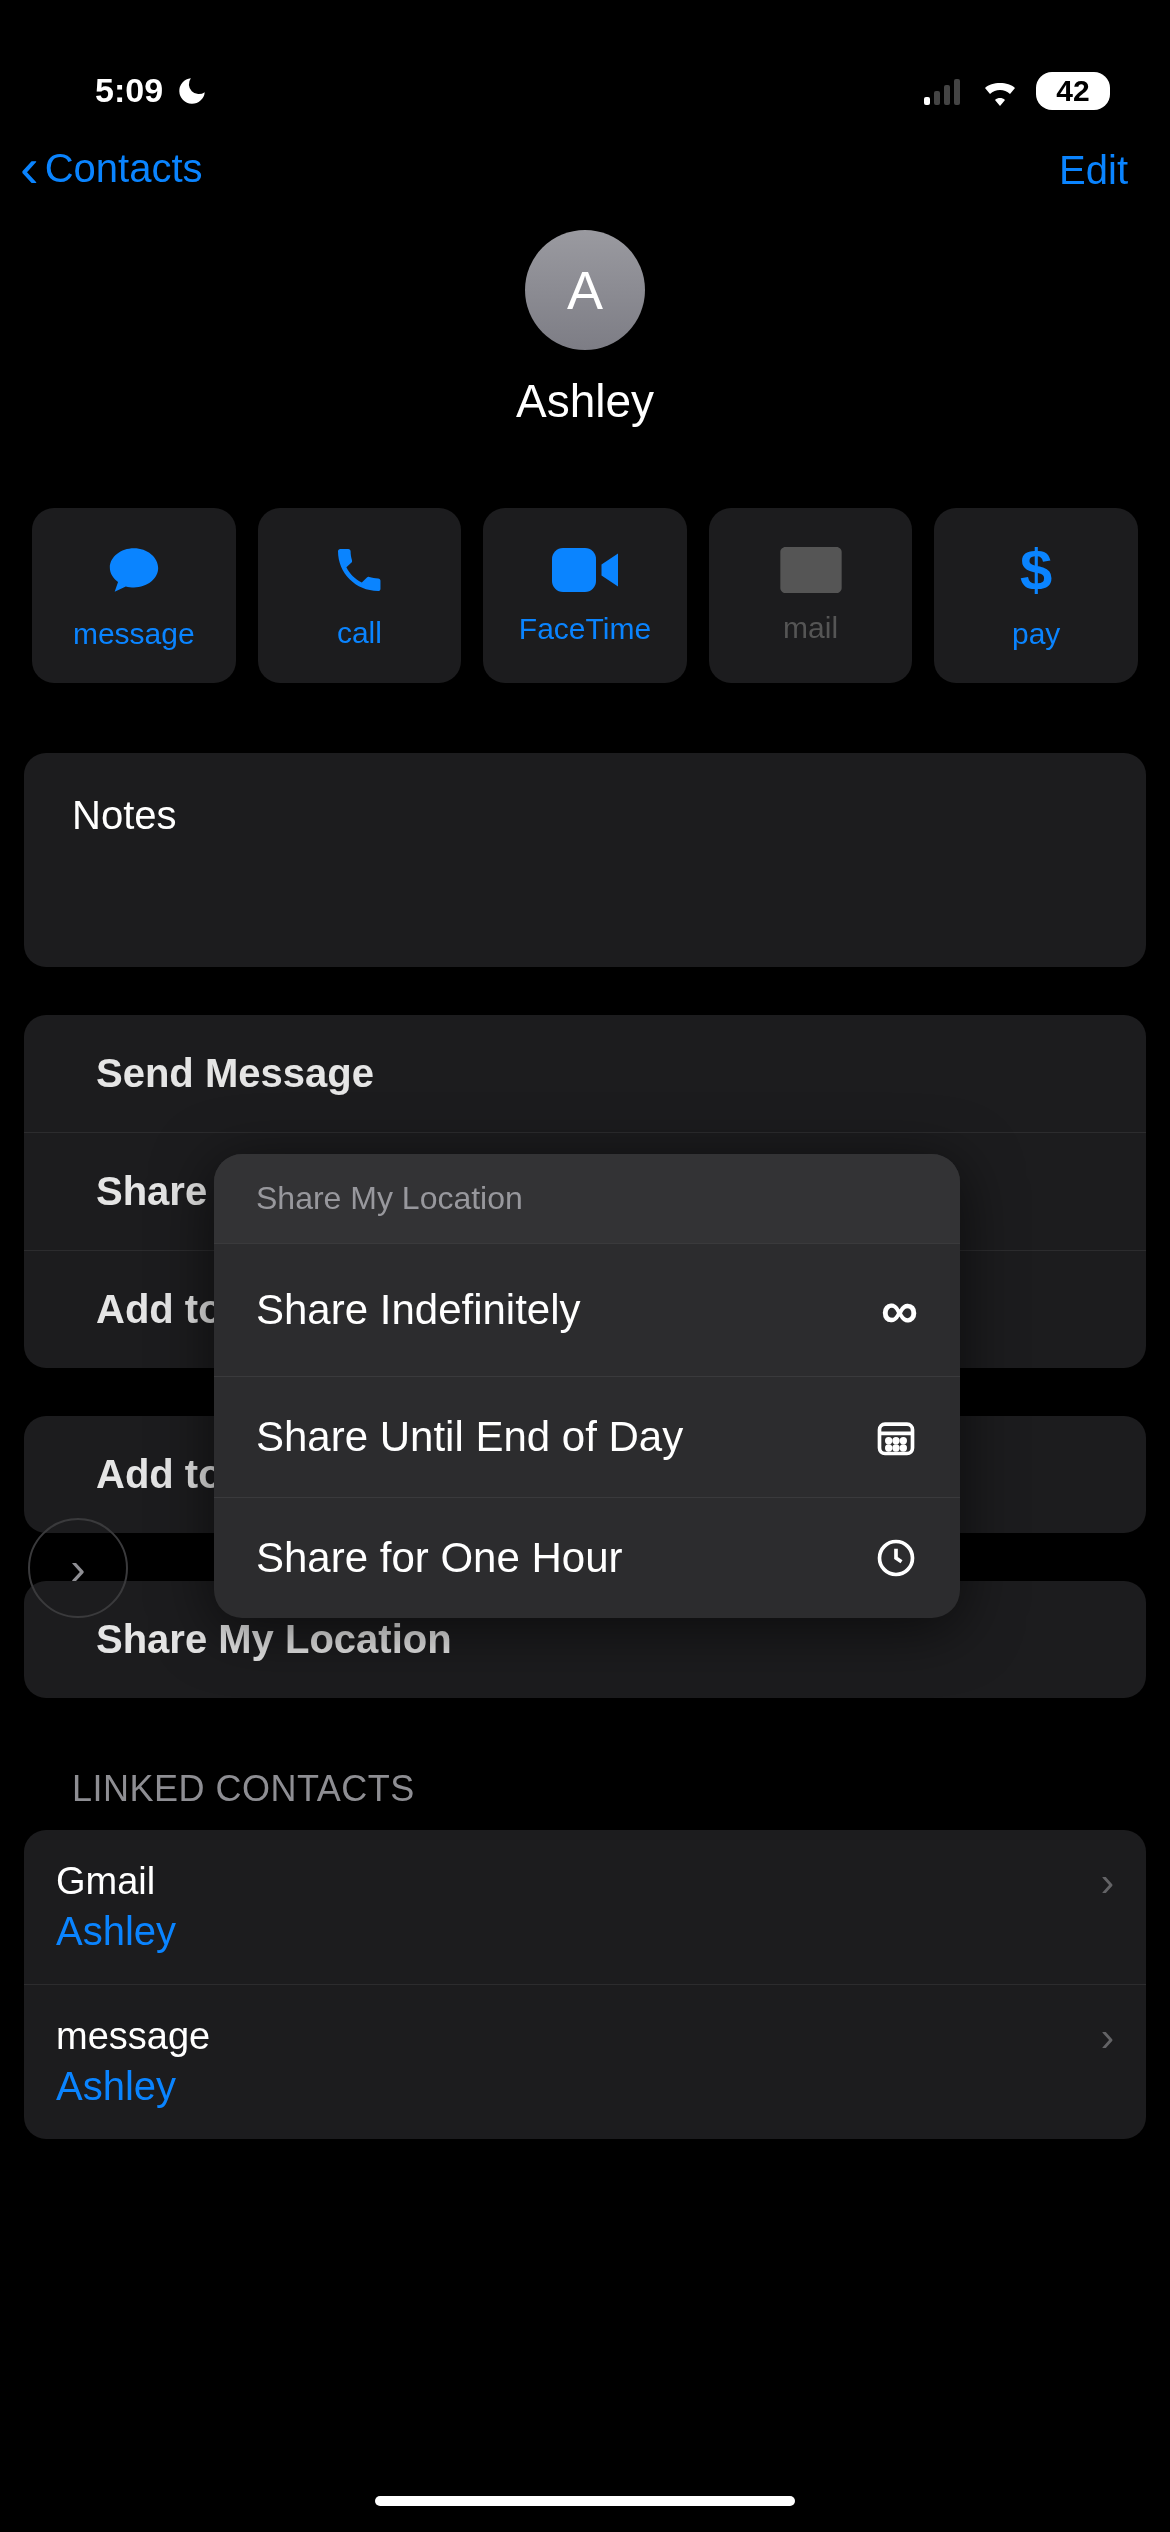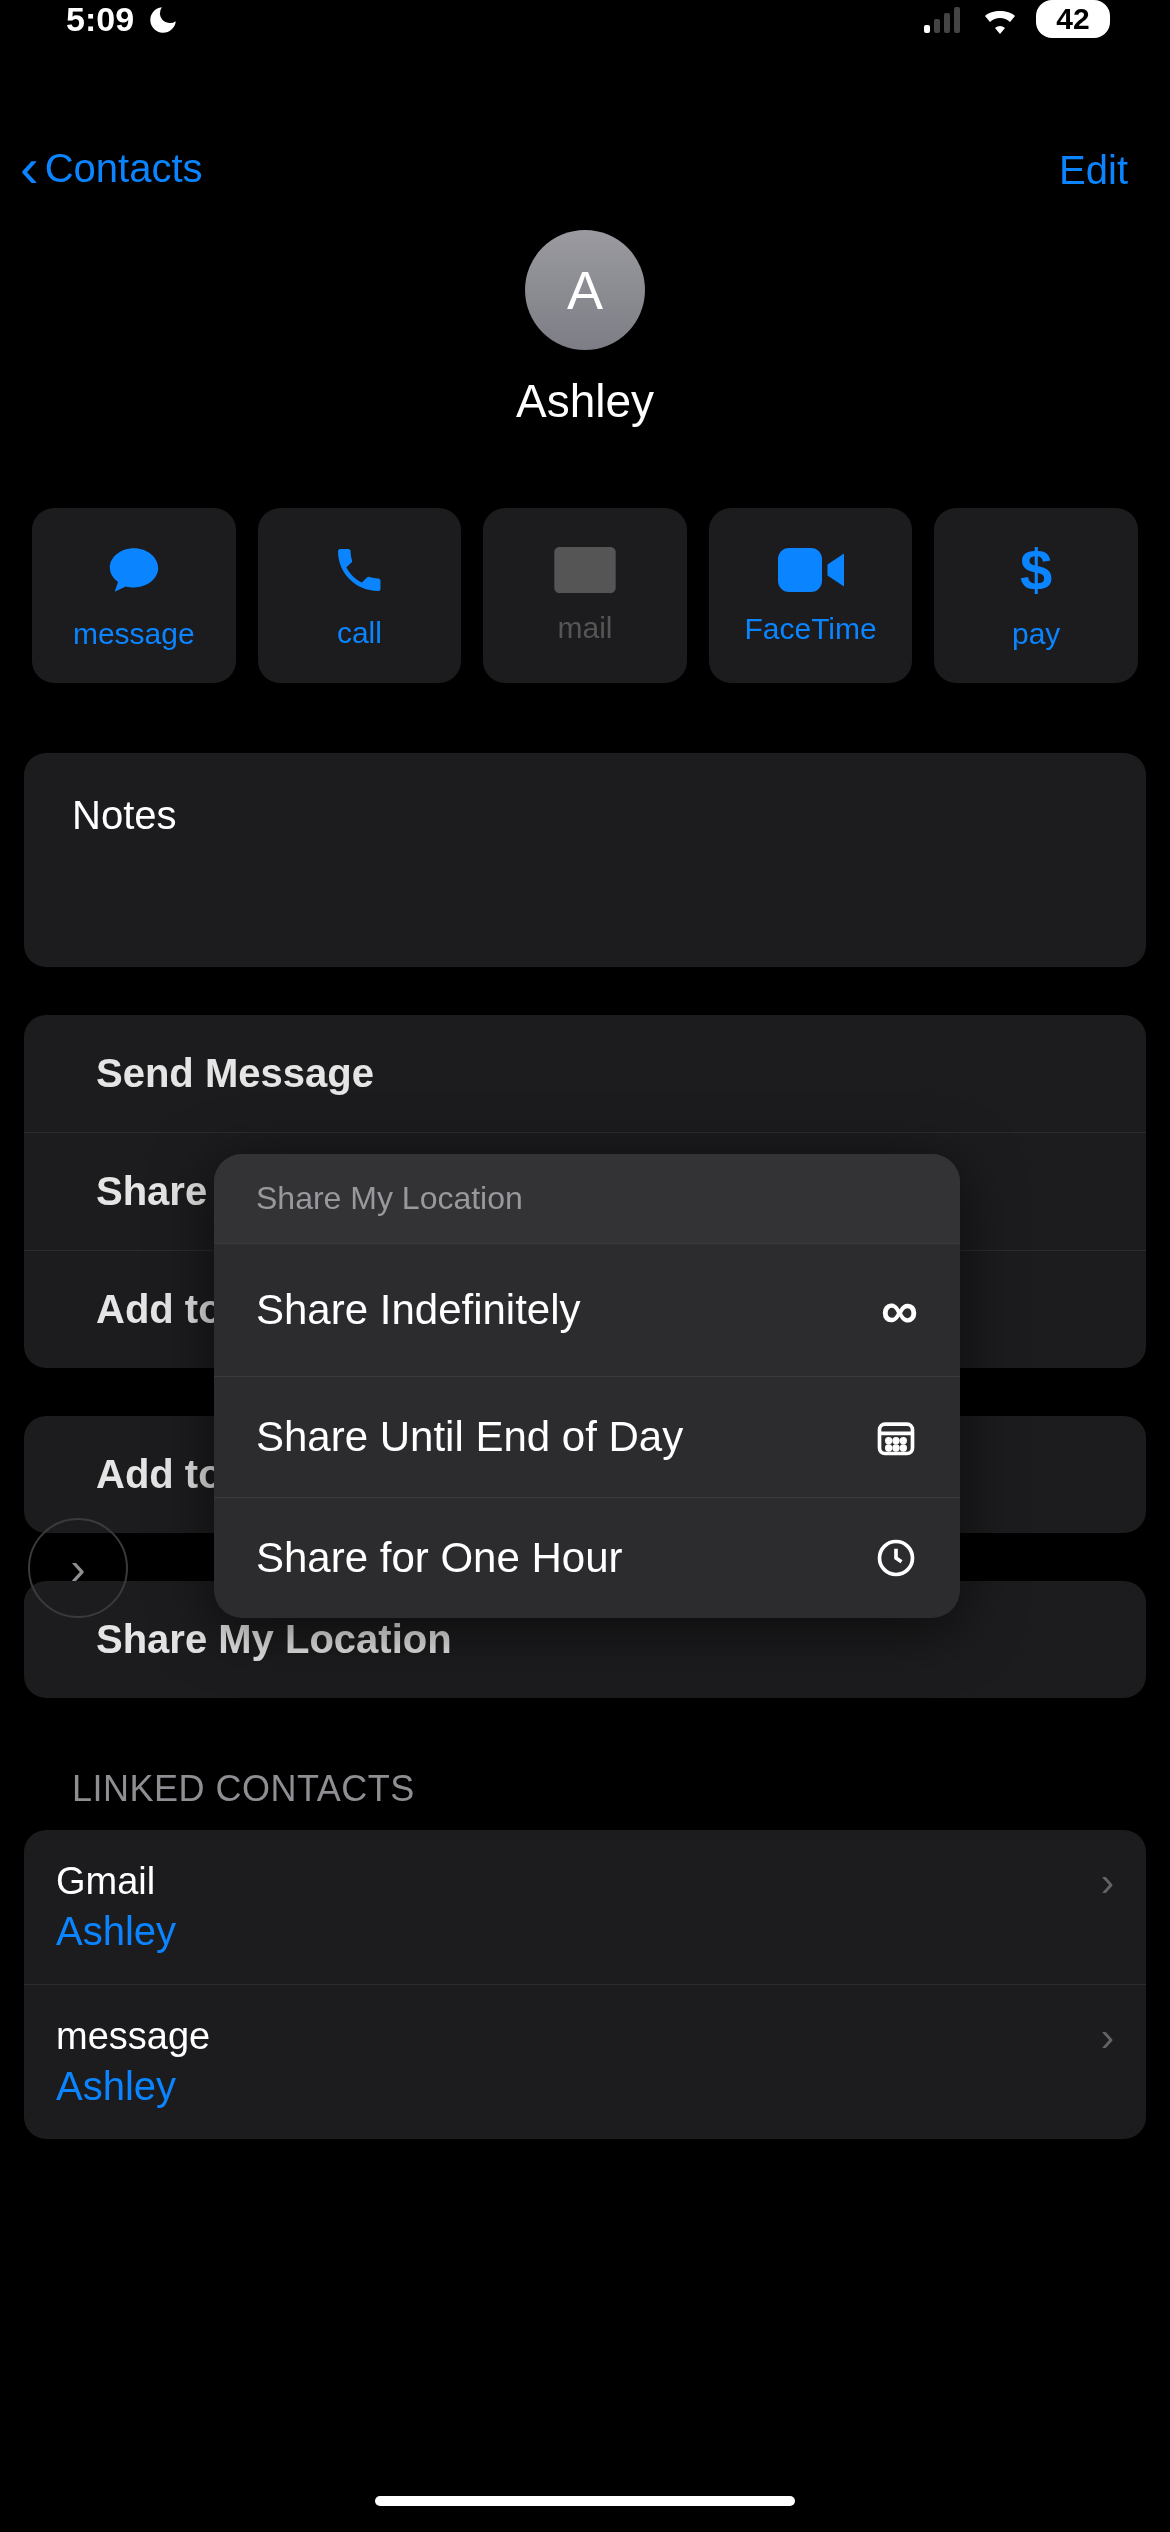--- a/index.html
+++ b/index.html
@@ -9,22 +9,22 @@
       background: #000;
       color: #fff;
       font-family: -apple-system, "SF Pro Text", "Helvetica Neue", Arial, sans-serif;
       overflow: hidden;
       position: relative;
     }
     
     .status-bar {
       height: 110px;
       display: flex;
-      align-items: flex-start;
-      padding: 0 60px 0 66px;
+      align-items: flex-end;
+      padding: 0 60px 0 95px;
       font-size: 34px;
       font-weight: 600;
     }
     .status-left { display: flex; align-items: center; gap: 12px; }
     .status-right { margin-left: auto; display: flex; align-items: center; gap: 16px; }
     .moon-icon { font-size: 32px; }
     .battery-pill {
       background: #fff;
       color: #000;
       border-radius: 16px;
@@ -248,36 +248,36 @@
     <span class="lbl">message</span>
   </div>
   <div class="action-btn">
     <span class="icn">
       <svg width="56" height="56" viewBox="0 0 24 24" fill="#0a84ff">
           <path d="M6.6 10.8c1.4 2.8 3.8 5.2 6.6 6.6l2.2-2.2c.3-.3.7-.4 1-.2 1.2.4 2.5.6 3.8.6.6 0 1 .4 1 1V20c0 .6-.4 1-1 1C10.6 21 3 13.4 3 4c0-.6.4-1 1-1h3.4c.6 0 1 .4 1 1 0 1.3.2 2.6.6 3.8.1.4 0 .8-.2 1l-2.2 2z"></path>
         </svg>
     </span>
     <span class="lbl">call</span>
   </div>
-  <div class="action-btn disabled">
-    <span class="icn">
-      <svg width="62" height="46" viewBox="0 0 24 18" fill="#555">
-          <path d="M2 0h20c1.1 0 2 .9 2 2v14c0 1.1-.9 2-2 2H2c-1.1 0-2-.9-2-2V2C0 .9.9 0 2 0zm10 9L2 2v0l10 7L22 2 12 9z"></path>
-        </svg>
-    </span>
-    <span class="lbl">mail</span>
-  </div>
   <div class="action-btn">
     <span class="icn">
       <svg width="66" height="48" viewBox="0 0 24 16" fill="#0a84ff">
           <rect x="0" y="0" width="16" height="16" rx="4"></rect>
           <path d="M24 2v12l-6-4V6z"></path>
         </svg>
     </span>
     <span class="lbl">FaceTime</span>
+  </div>
+  <div class="action-btn disabled">
+    <span class="icn">
+      <svg width="62" height="46" viewBox="0 0 24 18" fill="#555">
+          <path d="M2 0h20c1.1 0 2 .9 2 2v14c0 1.1-.9 2-2 2H2c-1.1 0-2-.9-2-2V2C0 .9.9 0 2 0zm10 9L2 2v0l10 7L22 2 12 9z"></path>
+        </svg>
+    </span>
+    <span class="lbl">mail</span>
   </div>
   <div class="action-btn">
     <span class="icn" style="font-weight:700">$</span>
     <span class="lbl">pay</span>
   </div>
 </div>
 
 <div class="section notes-section">
   <div class="notes-title">Notes</div>
 </div>

